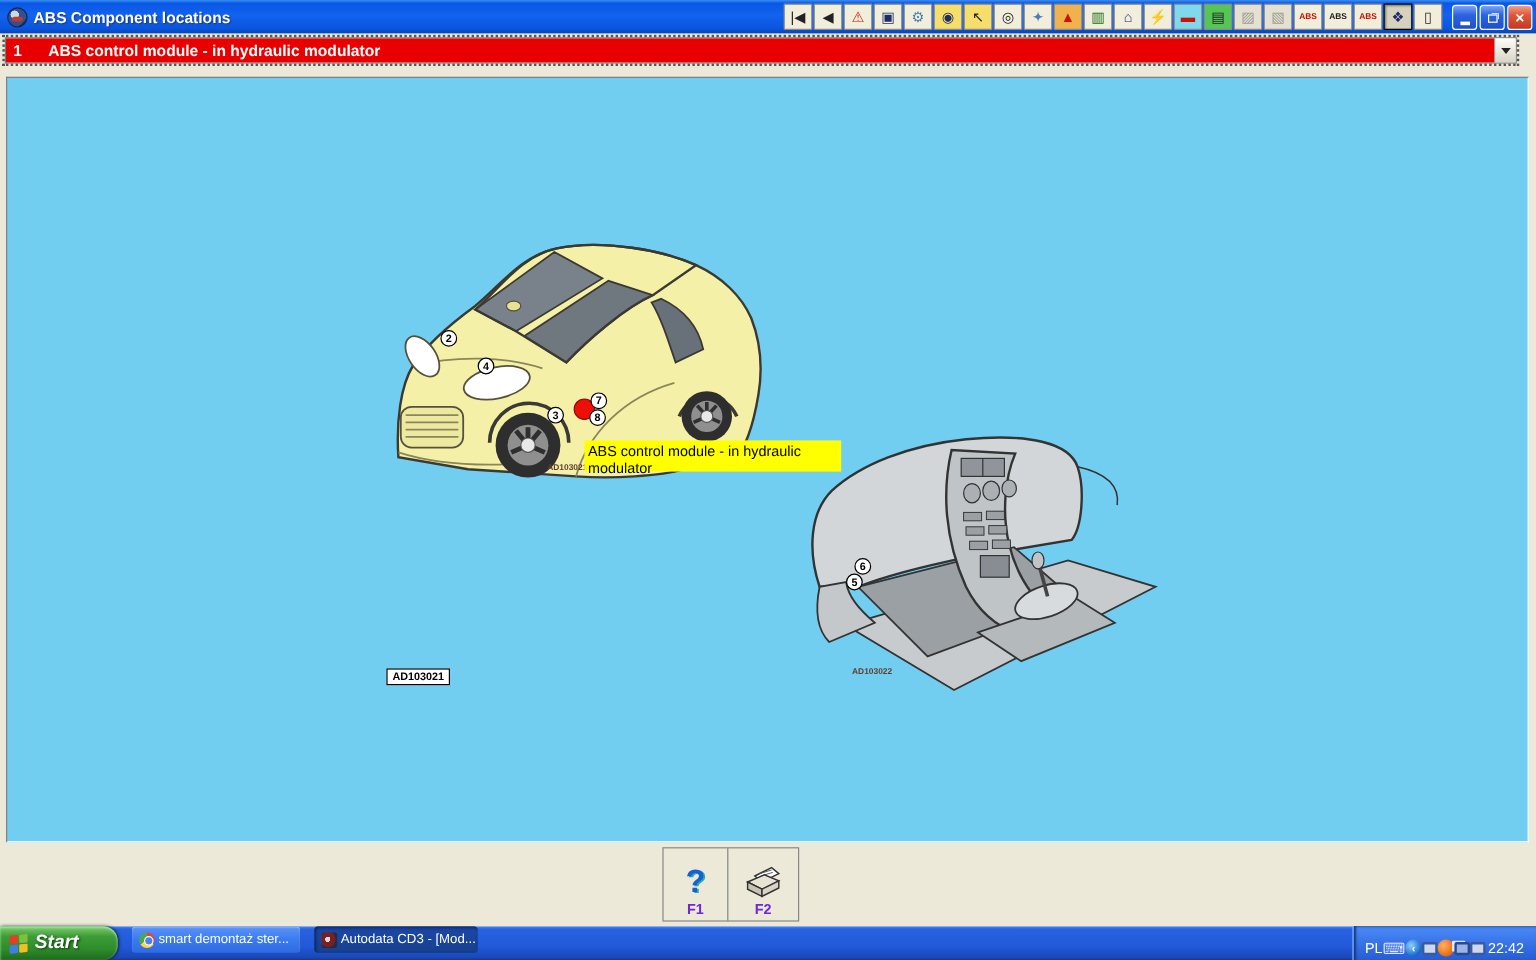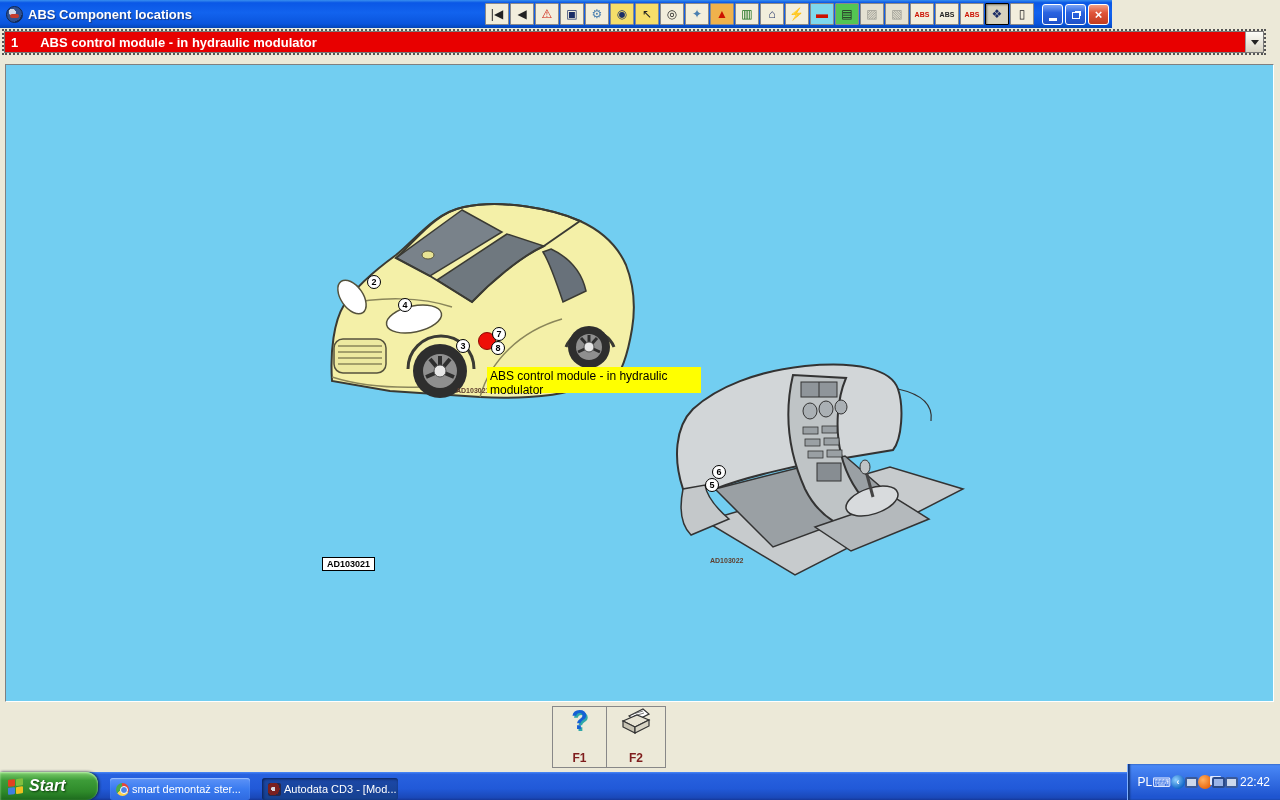--- a/index.html
+++ b/index.html
@@ -1,20 +1,20 @@
 <!DOCTYPE html>
 <html><head>
 <meta charset="utf-8">
 <style>
   * { margin:0; padding:0; box-sizing:border-box; }
   html,body { width:1280px; height:800px; overflow:hidden; font-family:"Liberation Sans", sans-serif; }
   body { position:relative; background:#ECE9D8; }
 
   
-  .titlebar { position:absolute; left:0; top:0; width:1112px; height:28px;
+  .titlebar { position:absolute; left:0; top:0; width:1280px; height:28px;
     background:linear-gradient(180deg,#388eef 0%,#0a57e6 10%,#1263ee 45%,#0a55dd 85%,#0345b5 100%);
     display:flex; align-items:center; padding:0 3px; }
   .app-icon { width:17px; height:17px; margin:0 5px 0 3px; border-radius:50%;
     background:radial-gradient(circle at 35% 35%, #cfd8e8 0 25%, #31518f 26% 70%, #18305e 71%);
     border:1px solid #12264d; position:relative; flex:0 0 auto; }
   .app-icon::after { content:""; position:absolute; left:3px; top:7px; width:9px; height:4px; background:#c43b2c; border-radius:2px; }
   .title-text { color:#fff; font-weight:bold; font-size:13px; text-shadow:1px 1px 1px #1a3a80; white-space:nowrap; }
   .tb-icons { margin-left:auto; display:flex; gap:1px; align-items:center; }
   .tb-btn { width:24px; height:22px; background:#F2EEDC; border:1px solid #8a8a8a; border-radius:1px;
     display:flex; align-items:center; justify-content:center; font-size:12px; line-height:1; color:#222; cursor:pointer; padding:0; }
@@ -65,26 +65,26 @@
   .code-dash { left:704px; top:492px; }
   .car-svg  { position:absolute; left:324px; top:136px; width:320px; height:212px; z-index:1; }
   .dash-svg { position:absolute; left:659px; top:284px; width:305px; height:227px; z-index:1; }
 
   
   .bottom-toolbar { position:absolute; left:552px; top:650px; height:62px; display:flex; z-index:3; }
   .bt-cell { background:#ECE9D8; border:1px solid #888; margin-left:-1px; display:flex; flex-direction:column;
     align-items:center; justify-content:flex-end; padding-bottom:2px; cursor:pointer; }
   .bt-cell:first-child { margin-left:0; }
   .bt-f1 { width:55px; } .bt-f2 { width:60px; } .bt-f8 { width:74px; }
-  .bt-label { font-size:12px; font-weight:bold; color:#7f1d1d; margin-top:16px; }
+  .bt-label { font-size:12px; font-weight:bold; color:#6d28d9; margin-top:2px; }
   .help-q { font-size:27px; font-weight:bold; color:#1560d4; text-shadow:1.5px 1.5px 0 #2fa8a8; line-height:30px; }
 
   
   .taskbar { position:absolute; left:0; bottom:0; width:1280px; height:28px;
-    background:linear-gradient(180deg,#4b8af8 0%,#2862e0 8%,#2159d8 60%,#1a48b8 92%,#15389a 100%); display:flex; align-items:flex-end; }
+    background:linear-gradient(180deg,#4b8af8 0%,#2862e0 8%,#2159d8 60%,#1a48b8 92%,#15389a 100%); display:flex; align-items:flex-start; }
   .start-btn { height:28px; width:98px; border-radius:0 12px 12px 0; cursor:pointer;
     background:linear-gradient(180deg,#7ece6e 0%,#3d9c38 30%,#2e8a2a 70%,#1d6a1d 100%);
     box-shadow:inset 0 1px 2px #b9f0a9, 1px 0 3px #123; display:flex; align-items:center; gap:5px; padding-left:8px; }
   .start-flag { width:16px; height:15px; display:grid; grid-template-columns:7px 7px; grid-template-rows:7px 7px; gap:1px; transform:skewY(-6deg); }
   .start-flag i { border-radius:1px; }
   .start-flag i:nth-child(1){background:#e2401f;} .start-flag i:nth-child(2){background:#7fbf3f;}
   .start-flag i:nth-child(3){background:#3f7fdf;} .start-flag i:nth-child(4){background:#efc020;}
   .start-text { color:#fff; font-size:16px; font-weight:bold; font-style:italic; text-shadow:1px 1px 2px #0a3a0a; }
   .task-btn { height:22px; margin-left:12px; width:140px; border-radius:3px; cursor:pointer;
     background:linear-gradient(180deg,#5d93f7 0%,#3a7bf0 50%,#2f6ae0 100%); box-shadow:inset 0 1px 1px #9cc0ff;

